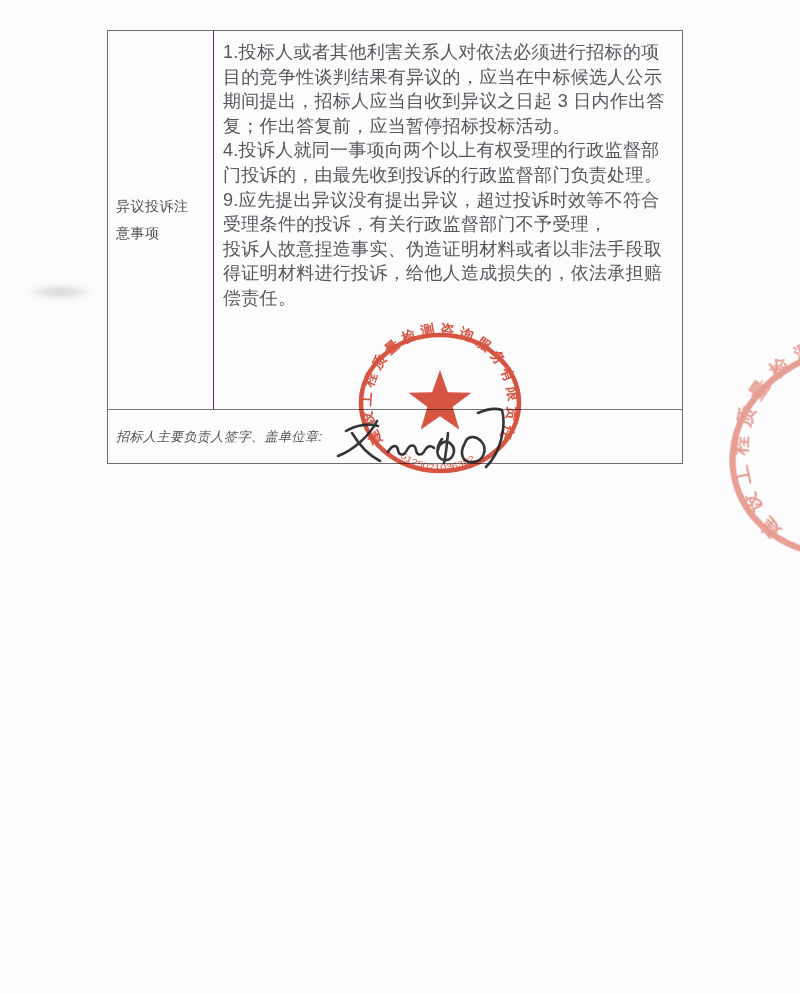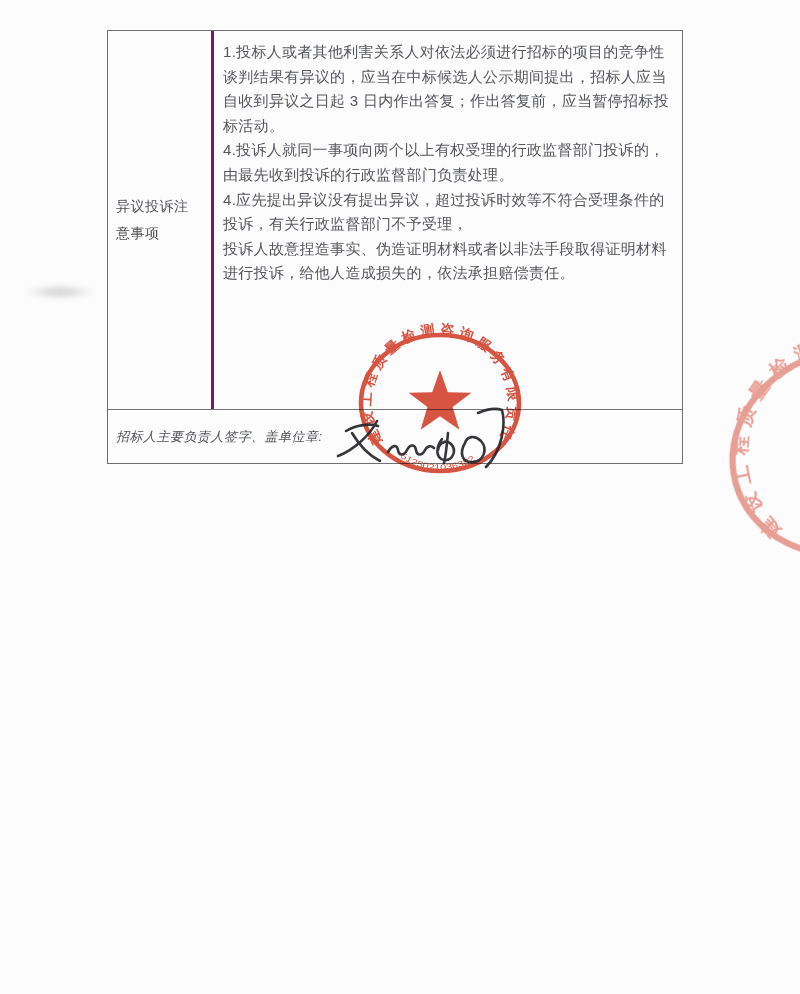--- a/index.html
+++ b/index.html
@@ -10,27 +10,27 @@
     font-family:"Liberation Sans","DejaVu Sans",sans-serif;
     color:#53545a;
   }
   
   .doc-table{
     position:absolute;left:107px;top:30px;width:576px;height:434px;
     border:1px solid #6f6f72;box-sizing:border-box;background:transparent;
   }
   .main-row{display:flex;height:378px;box-sizing:border-box;}
   .header-cell{
-    width:106px;box-sizing:border-box;border-right:3px solid #701a75;
+    width:106px;box-sizing:border-box;border-right:1px solid #701a75;
     display:flex;align-items:center;padding:6px 20px 6px 8px;
     font-size:14px;line-height:27px;letter-spacing:.5px;color:#4f5056;
   }
   .content-cell{
     flex:1;box-sizing:border-box;padding:9px 7px 4px 9px;
-    font-size:15px;line-height:24.6px;letter-spacing:.3px;color:#55565c;
+    font-size:18px;line-height:24.6px;letter-spacing:.3px;color:#55565c;
   }
   .content-cell p{margin:0;}
   .sig-row{
     height:55px;box-sizing:border-box;border-top:1px solid #76767a;
     display:flex;align-items:center;padding-left:8px;
     font-size:13px;letter-spacing:.5px;color:#4f5056;font-style:italic;
   }
   
   .seal{position:absolute;mix-blend-mode:multiply;filter:blur(.35px);}
   .seal-main{left:340px;top:303px;width:200px;height:200px;opacity:.9;}
@@ -53,21 +53,21 @@
   <div class="smudge"></div>
 
   <div class="doc-table">
     <div class="main-row">
       <div class="header-cell">
         <span>异议投诉注意事项</span>
       </div>
       <div class="content-cell">
         <p>1.投标人或者其他利害关系人对依法必须进行招标的项目的竞争性谈判结果有异议的，应当在中标候选人公示期间提出，招标人应当自收到异议之日起 3 日内作出答复；作出答复前，应当暂停招标投标活动。</p>
         <p>4.投诉人就同一事项向两个以上有权受理的行政监督部门投诉的，由最先收到投诉的行政监督部门负责处理。</p>
-        <p>4.应先提出异议没有提出异议，超过投诉时效等不符合受理条件的投诉，有关行政监督部门不予受理，</p>
+        <p>9.应先提出异议没有提出异议，超过投诉时效等不符合受理条件的投诉，有关行政监督部门不予受理，</p>
         <p>投诉人故意捏造事实、伪造证明材料或者以非法手段取得证明材料进行投诉，给他人造成损失的，依法承担赔偿责任。</p>
       </div>
     </div>
     <div class="sig-row">
       <span>招标人主要负责人签字、盖单位章:</span>
     </div>
   </div>
 
   <svg class="seal seal-main" viewBox="-100 -100 200 200" aria-hidden="true">
     <defs>

